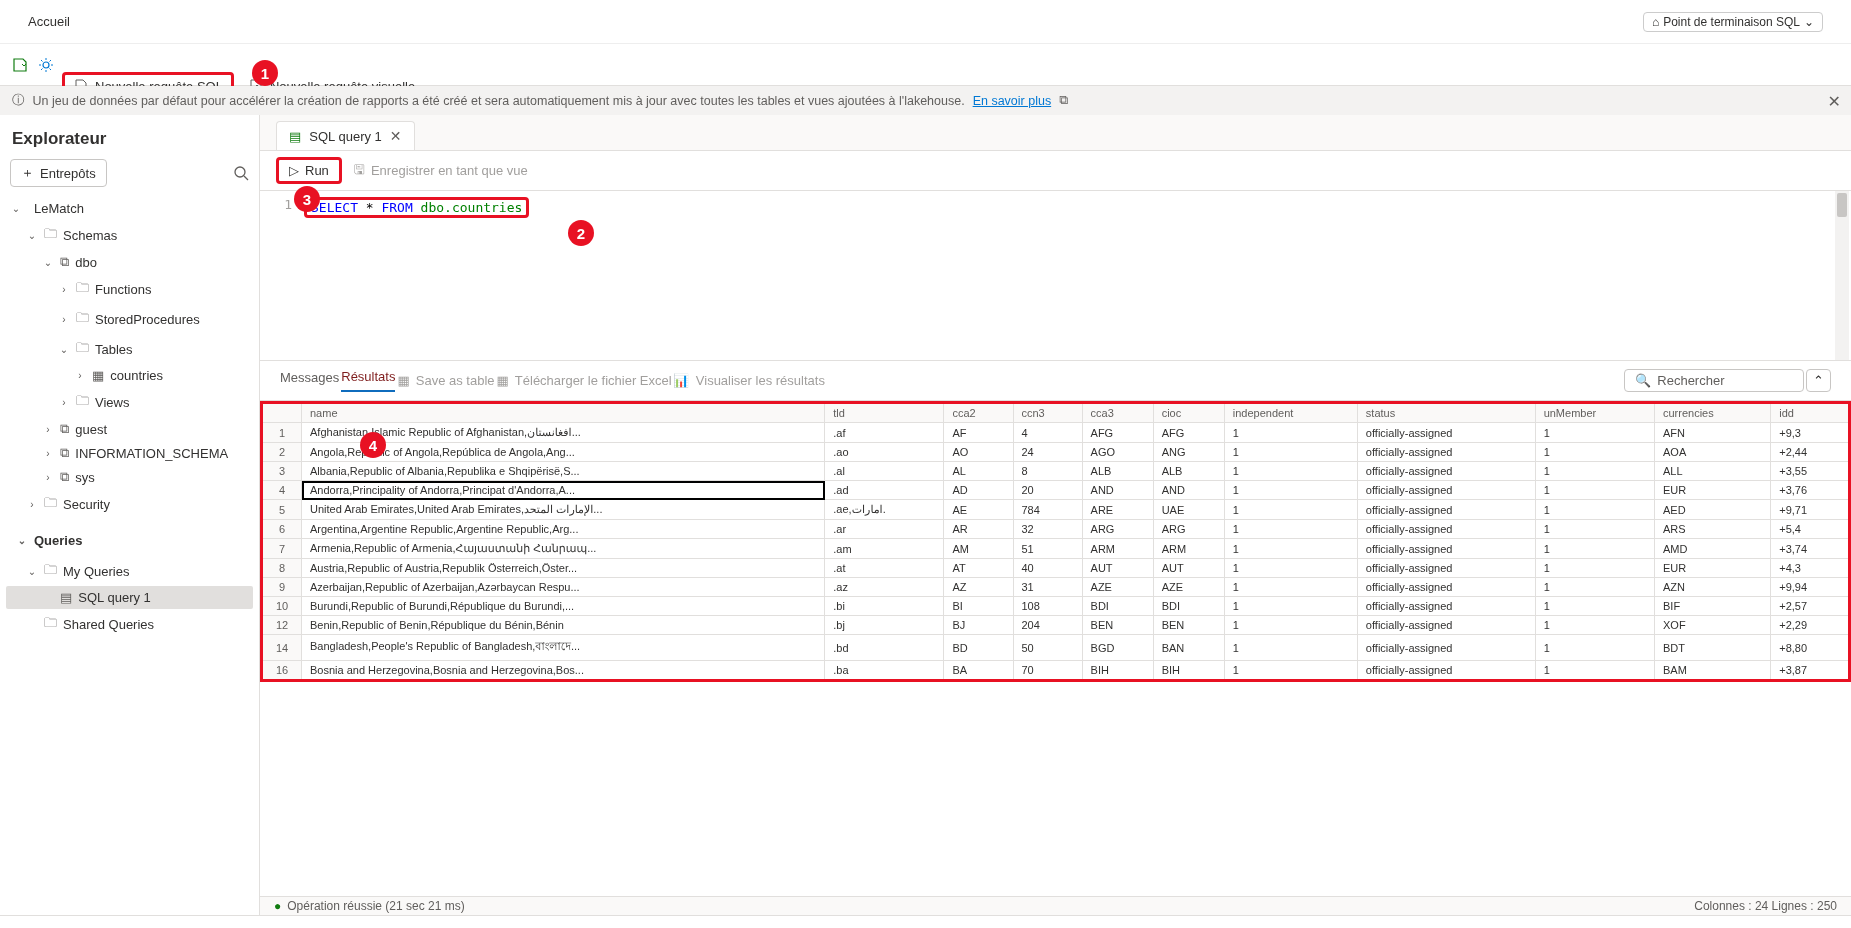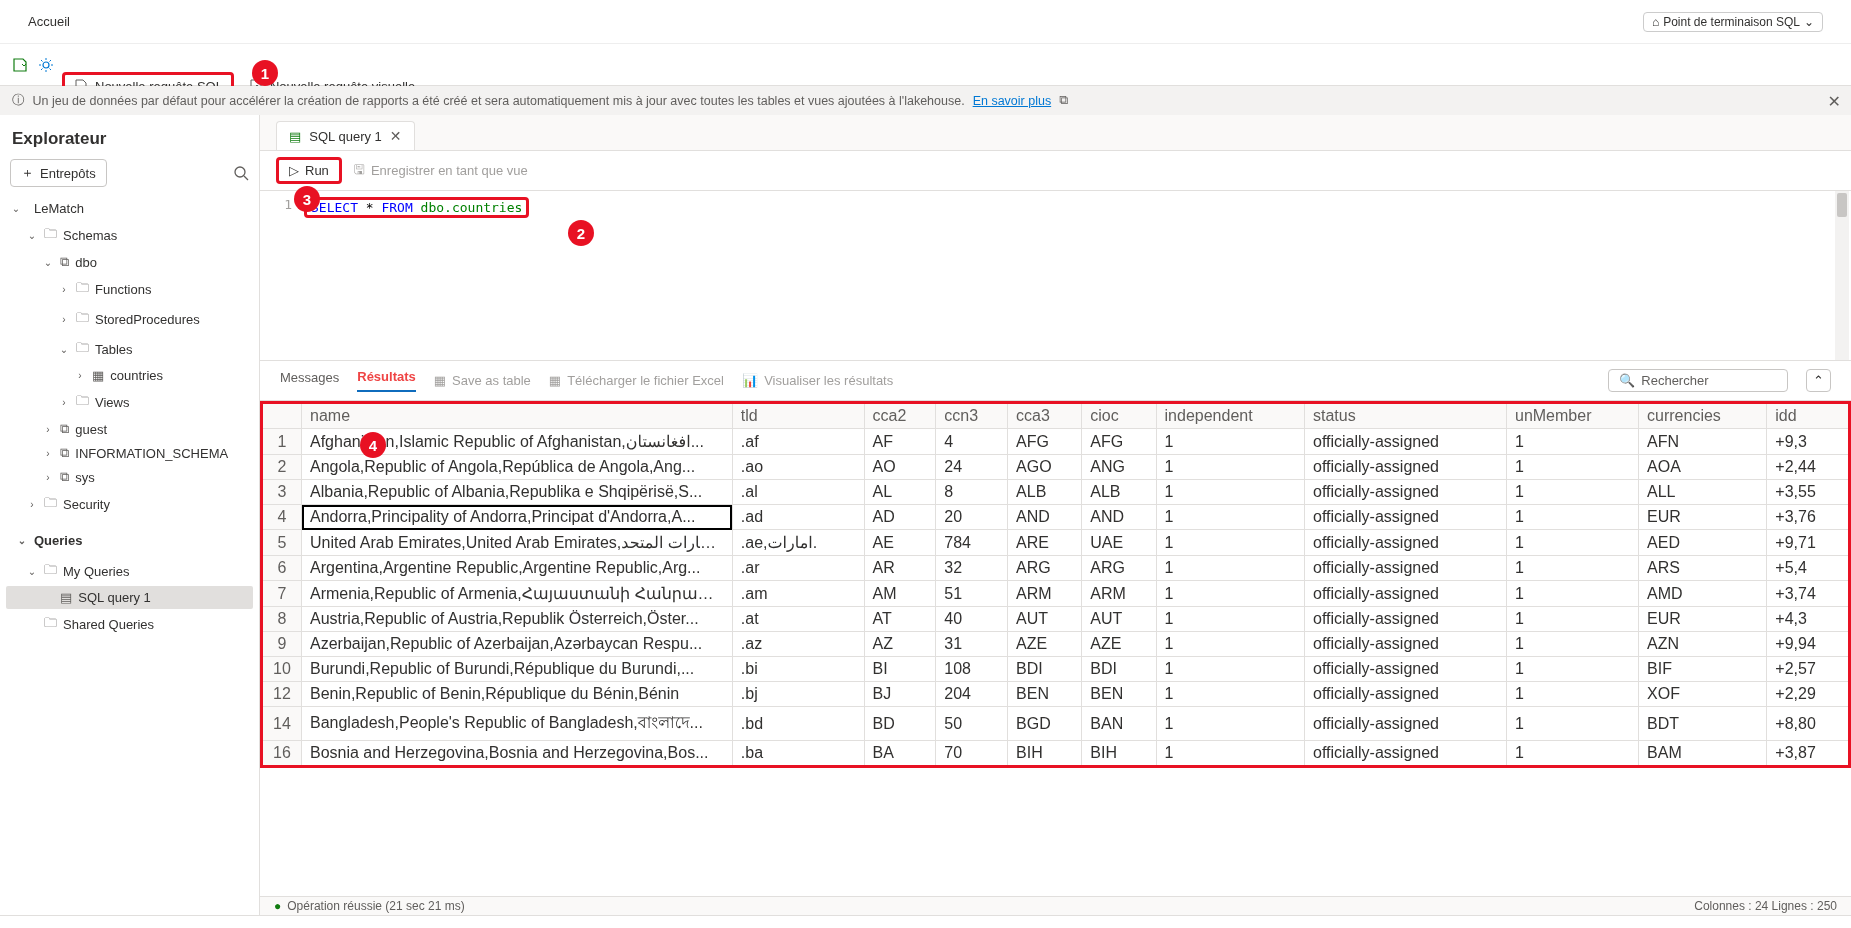--- a/index.html
+++ b/index.html
@@ -39,28 +39,28 @@
 .run-btn { display: inline-flex; align-items: center; gap: 6px; padding: 3px 10px; font-size: 13px; cursor: pointer; border: 3px solid #e81123; border-radius: 4px; }
 .save-view-btn { display: inline-flex; align-items: center; gap: 6px; font-size: 13px; color: #a19f9d; cursor: default; }
 .editor { background: #fff; padding: 6px 16px; display: flex; align-items: flex-start; gap: 12px; height: 170px; border-bottom: 1px solid #e1dfdd; position: relative; }
 .line-no { color: #a19f9d; font-family: Consolas, monospace; font-size: 13px; width: 16px; text-align: right; }
 .code { font-family: Consolas, monospace; font-size: 13px; border: 3px solid #e81123; border-radius: 4px; padding: 0 4px; }
 .kw { color: #0000ff; }
 .star { color: #000; }
 .tbl { color: #008000; }
 .editor-scrollbar { position: absolute; right: 2px; top: 0; bottom: 0; width: 14px; background: #f3f2f1; }
 .editor-thumb { position: absolute; right: 2px; top: 2px; width: 10px; height: 24px; background: #c8c6c4; border-radius: 2px; }
-.results-toolbar { display: flex; align-items: center; gap: 18px; padding: 8px 20px; background: #fff; border-bottom: 1px solid #e1dfdd; }
+.results-toolbar { display: flex; align-items: center; gap: 2px; padding: 8px 20px; background: #fff; border-bottom: 1px solid #e1dfdd; }
 .results-tab { font-size: 13px; color: #605e5c; cursor: pointer; padding-bottom: 6px; }
-.results-tab.active { color: #ef4444; font-weight: 700; border-bottom: 2px solid #0f6cbd; }
+.results-tab.active { color: #7f1d1d; font-weight: 400; border-bottom: 2px solid #0f6cbd; }
 .results-action { display: inline-flex; align-items: center; gap: 6px; font-size: 13px; color: #a19f9d; cursor: default; }
 .results-search { margin-left: auto; display: inline-flex; align-items: center; gap: 6px; border: 1px solid #c8c6c4; border-radius: 4px; padding: 3px 10px; font-size: 13px; color: #605e5c; width: 180px; }
 .expand-btn { border: 1px solid #c8c6c4; border-radius: 4px; padding: 3px 6px; cursor: pointer; }
 .grid-wrap { flex: 1; overflow: auto; background: #fff; position: relative; }
-.grid { border-collapse: collapse; width: 100%; font-size: 16px; border: 3px solid #e81123; }
+.grid { border-collapse: collapse; width: 100%; font-size: 11px; border: 3px solid #e81123; }
 .grid th, .grid td { border: 1px solid #e1dfdd; padding: 3px 8px; text-align: left; white-space: nowrap; overflow: hidden; text-overflow: ellipsis; }
 .grid th { background: #faf9f8; font-weight: 400; color: #605e5c; position: sticky; top: 0; }
 .grid .rownum { background: #faf9f8; color: #605e5c; text-align: center; width: 40px; }
 .grid .selected-cell { outline: 2px solid #000; outline-offset: -2px; }
 .col-name { max-width: 305px; }
 .status-bar { display: flex; align-items: center; justify-content: space-between; padding: 2px 14px; font-size: 12px; background: #faf9f8; border-top: 1px solid #e1dfdd; color: #605e5c; }
 .status-left { display: flex; align-items: center; gap: 6px; }
 .green-check { color: #107c10; }
 .footer { height: 36px; display: flex; align-items: center; gap: 20px; padding: 0 14px; border-top: 1px solid #e1dfdd; background: #fff; }
 .footer-item { display: inline-flex; align-items: center; gap: 6px; font-size: 13px; cursor: pointer; color: #323130; }

